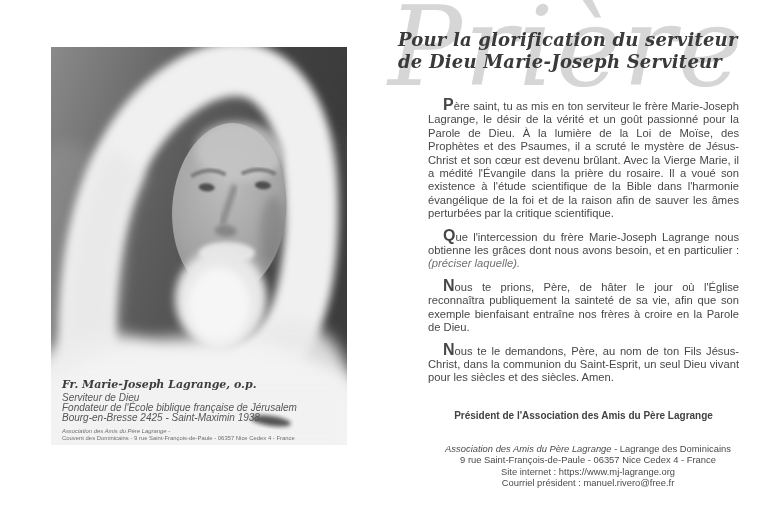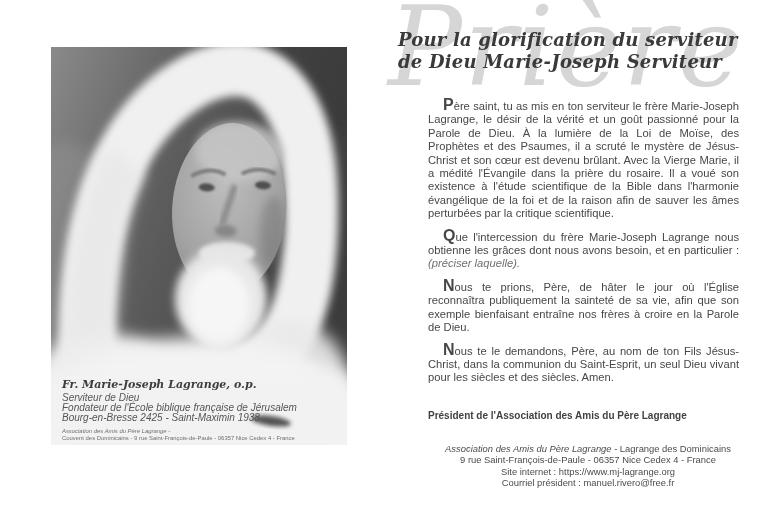--- a/index.html
+++ b/index.html
@@ -21,21 +21,21 @@
              font-style:italic;font-size:110px;line-height:1;color:#d6d6d6;
              letter-spacing:2px;white-space:nowrap;pointer-events:none;}
   .title{position:absolute;left:398px;top:29px;width:360px;text-align:left;
          font-family:"DejaVu Serif",serif;font-style:italic;font-weight:bold;
          font-size:18px;line-height:22px;color:#3a3a3a;letter-spacing:0.2px;}
   .prayer{position:absolute;left:428px;top:100px;width:311px;
           font-size:11.2px;line-height:13.4px;color:#474747;text-align:justify;}
   .prayer p{margin:0 0 10px 0;text-indent:15px;}
   .dropcap{font-size:16px;font-weight:bold;line-height:0;}
   .note{font-style:italic;color:#6f6f6f;}
-  .signature{position:absolute;left:428px;top:410px;width:311px;text-align:left;
+  .signature{position:absolute;left:428px;top:410px;width:311px;text-align:center;
              font-weight:bold;font-size:10px;line-height:11.6px;color:#424242;}
   .footer{position:absolute;left:404px;top:443px;width:368px;text-align:center;
           font-size:9.4px;line-height:11.3px;color:#4b4b4b;}
   .footer .it{font-style:italic;text-align:right;}
 </style>
 </head>
 <body>
 
 <div class="page">
 

